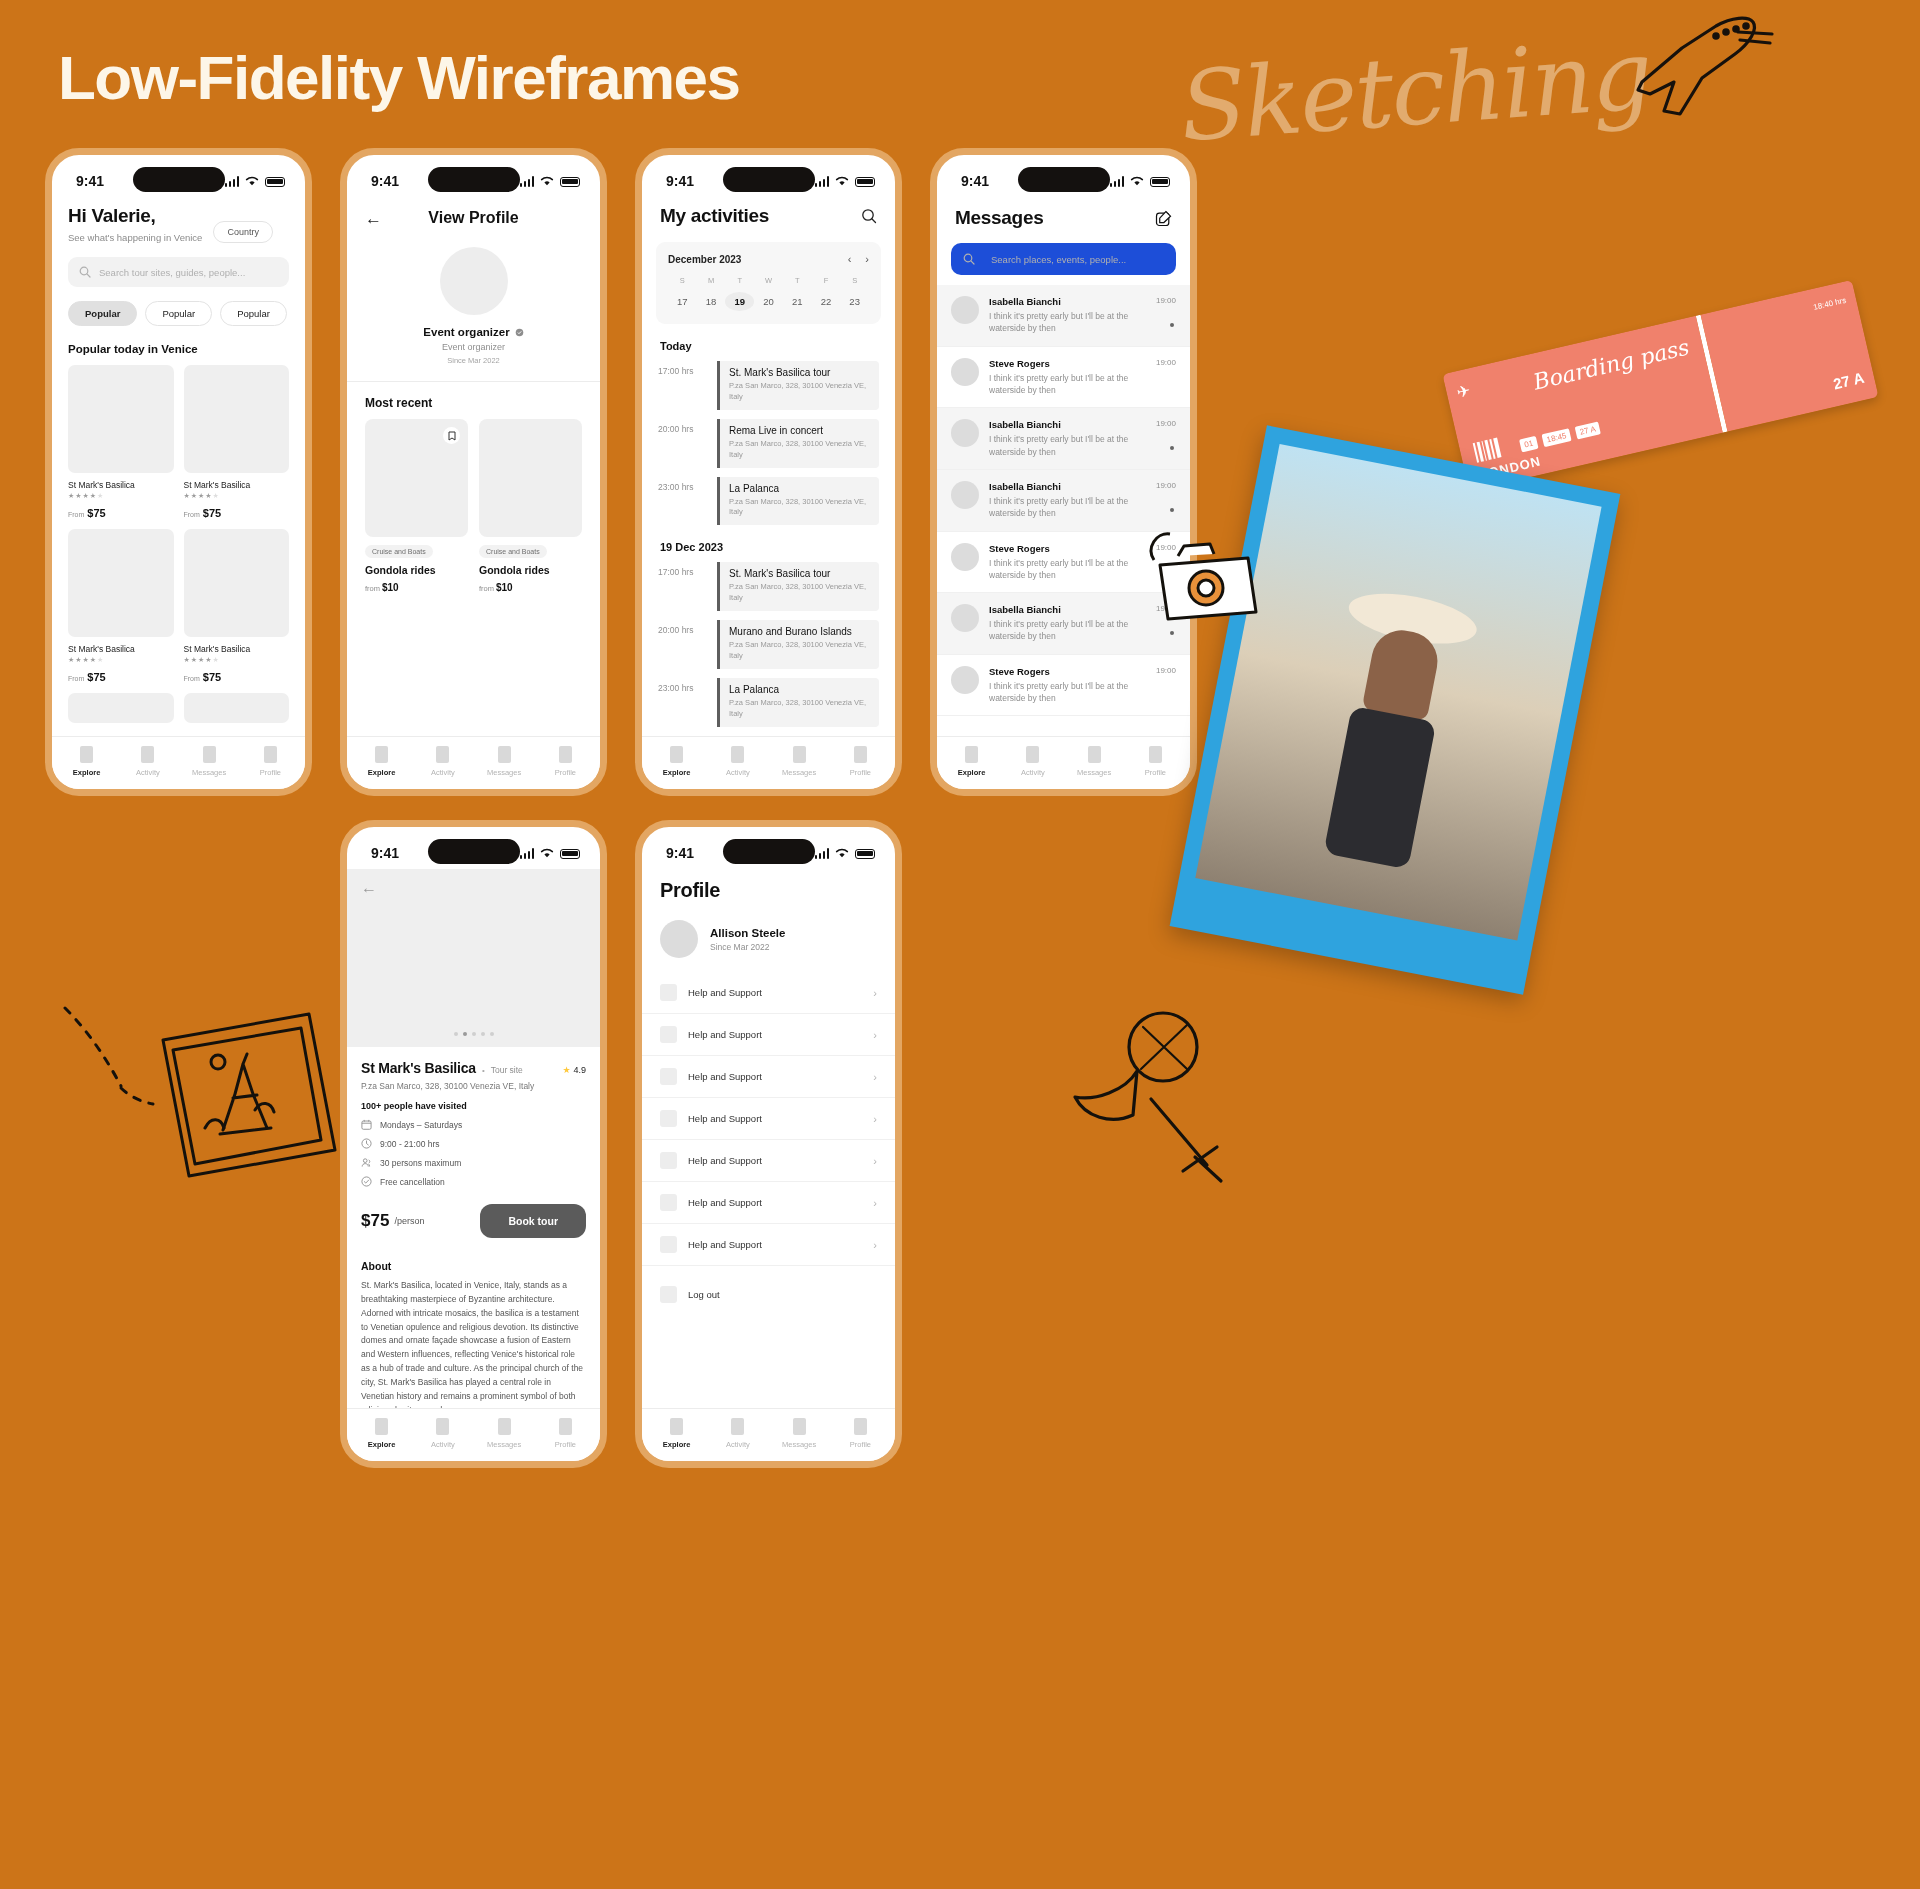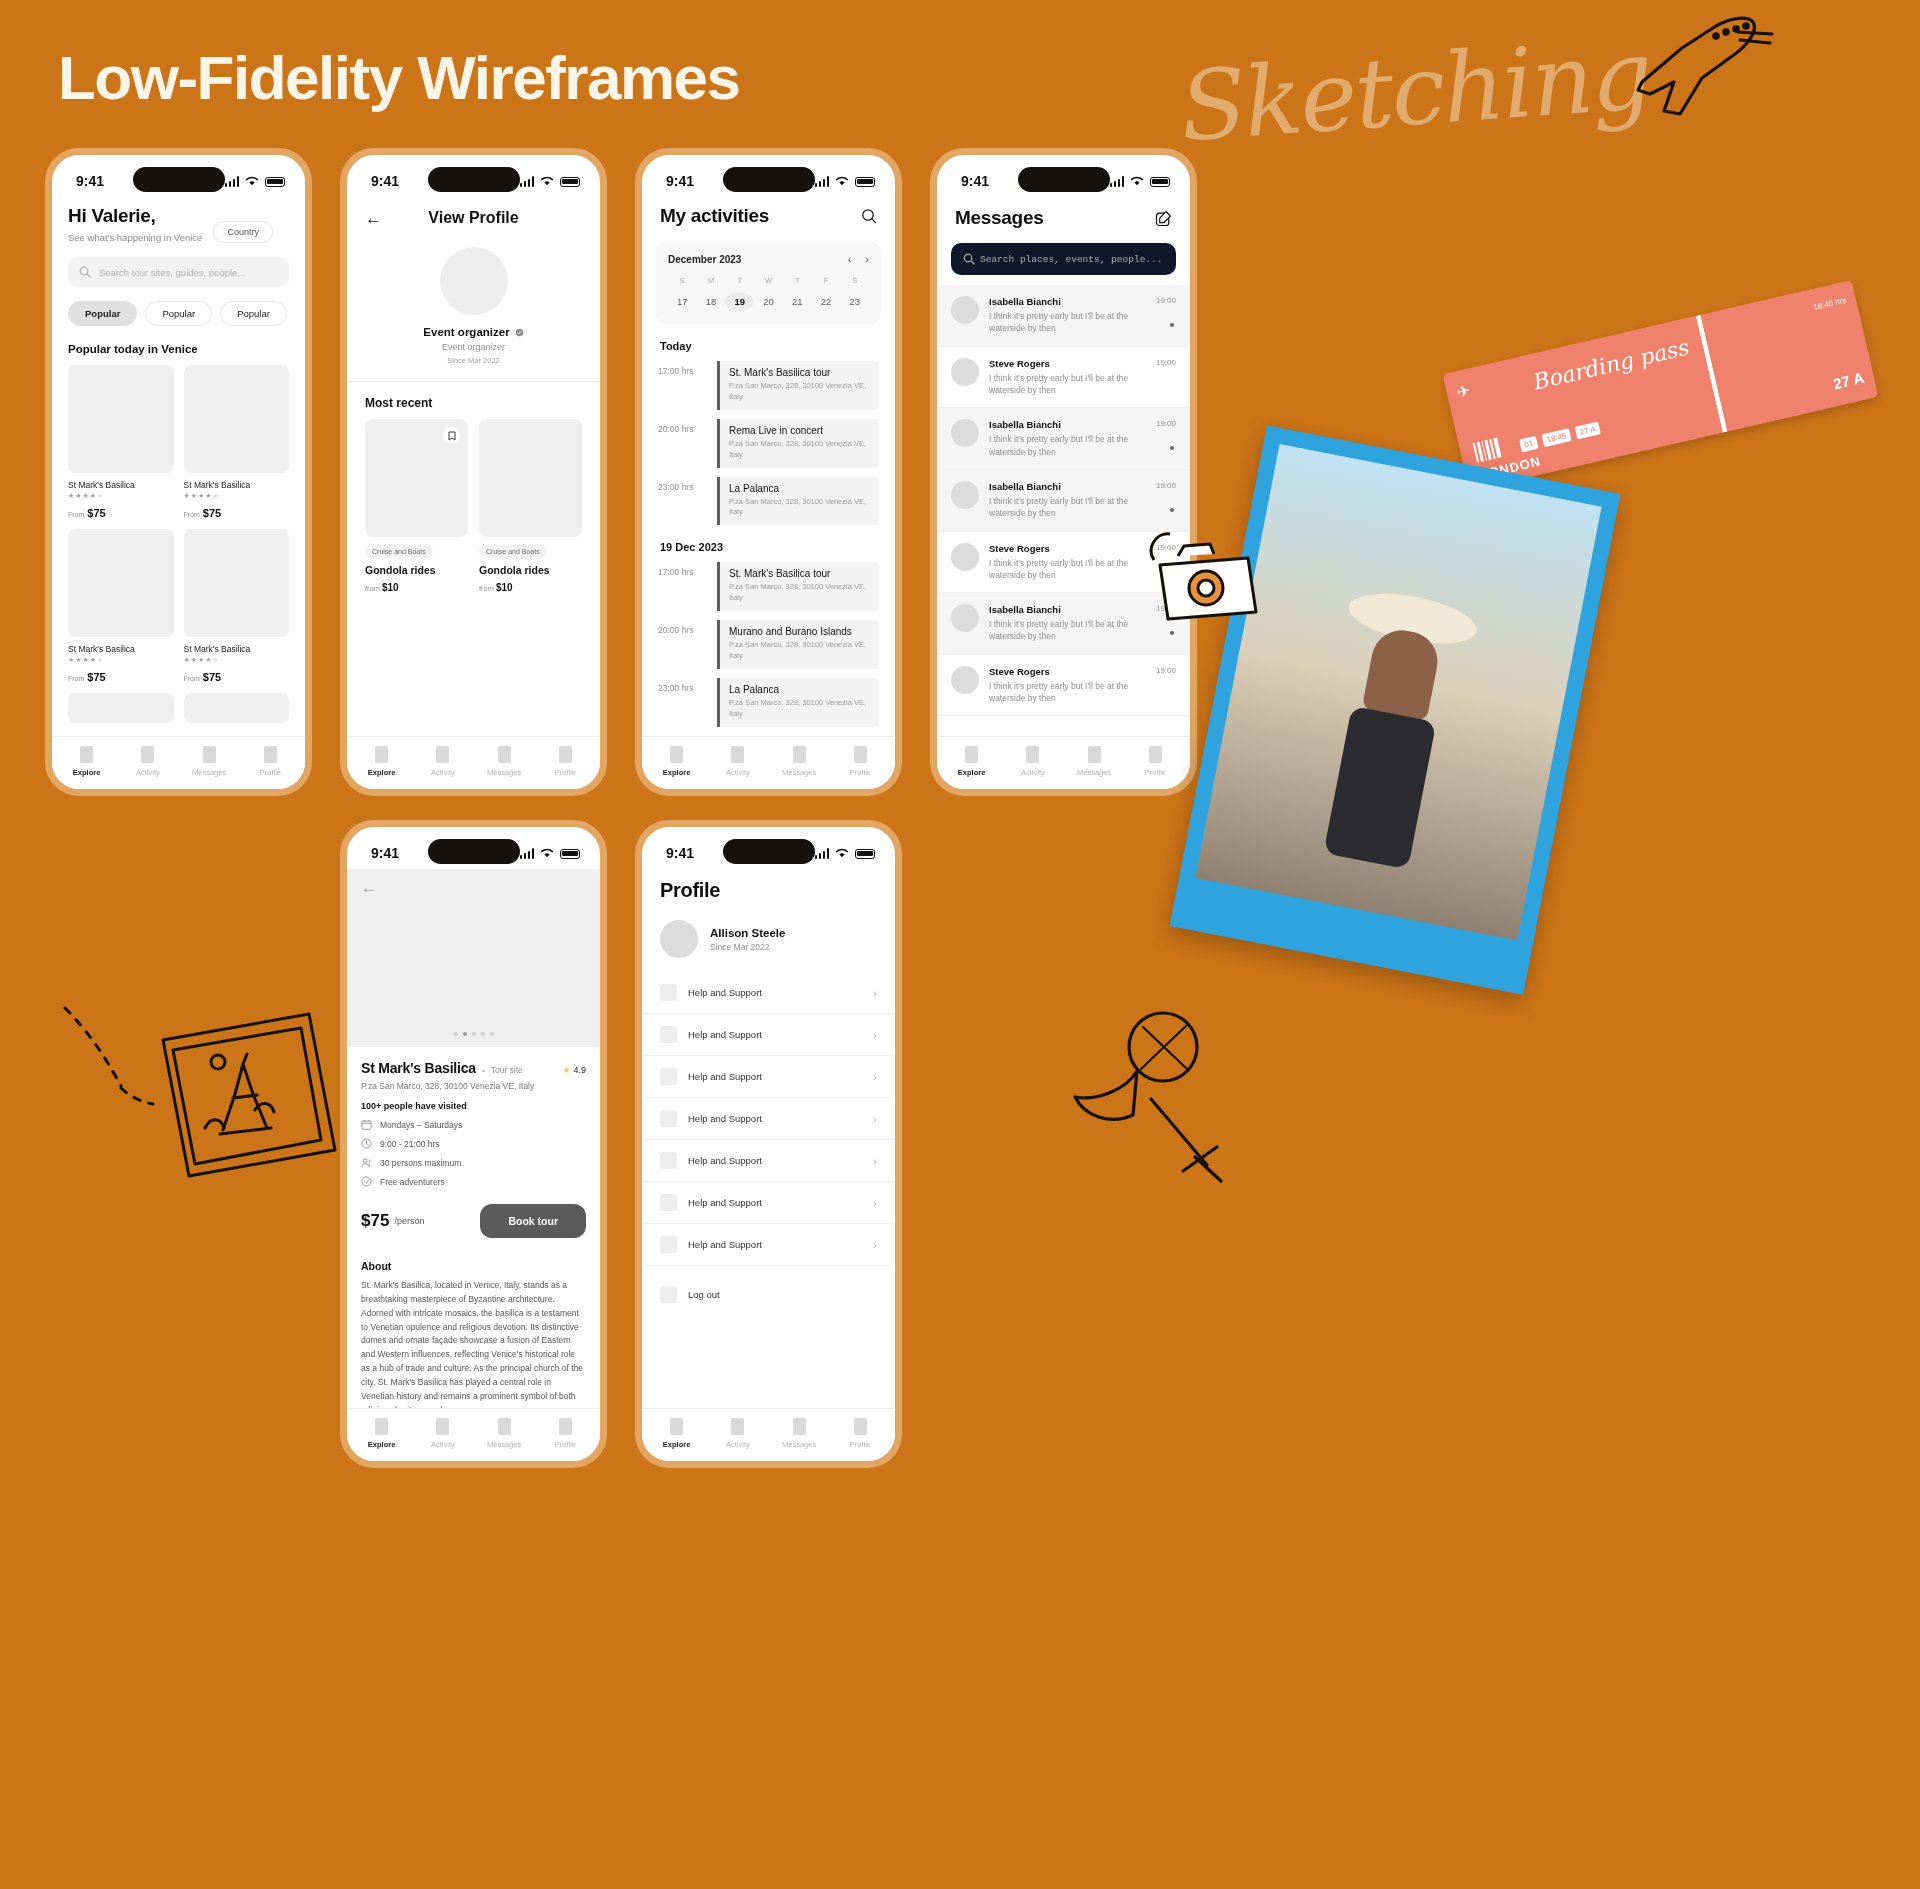--- a/index.html
+++ b/index.html
@@ -120,21 +120,21 @@
   .caldates { margin-top: 7px; }
   .caldates span { font-size: 9.5px; color: #5c5c5c; padding: 4px 0; }
   .caldates span.sel { background: #ececec; border-radius: 50%; color: #111; font-weight: 700; }
   .daylabel { font-size: 11px; font-weight: 700; color: #111; padding: 16px 18px 0; }
   .evt { display: flex; align-items: flex-start; gap: 9px; padding: 9px 16px 0; }
   .evt .t { font-size: 8.5px; color: #8f8f8f; width: 50px; flex-shrink: 0; padding-top: 5px; }
   .evt .body { flex: 1; background: #f3f3f3; border-left: 3px solid #5e5e5e; border-radius: 0 4px 4px 0; padding: 6px 9px 7px; }
   .evt .ti { font-size: 10px; color: #111; }
   .evt .ad { font-size: 7.5px; color: #9a9a9a; line-height: 1.45; margin-top: 3px; }
   
-  .msearch { display: flex; align-items: center; gap: 5px; background: #0f172a; border-radius: 10px; padding: 10px 12px; margin: 14px 14px 0; font-family: Liberation Mono, monospace; }
+  .msearch { display: flex; align-items: center; gap: 16px; background: #1d4ed8; border-radius: 10px; padding: 10px 12px; margin: 14px 14px 0; }
   .msearch .ph { font-size: 9.5px; color: #b0b0b0; }
   .mrow { display: flex; gap: 10px; padding: 11px 14px; border-bottom: 1px solid #f0f0f0; position: relative; }
   .mrow.unread { background: #f5f5f5; }
   .mav { width: 28px; height: 28px; border-radius: 50%; background: #dcdcdc; flex-shrink: 0; }
   .mbody { flex: 1; min-width: 0; }
   .mname { font-size: 9.5px; font-weight: 700; color: #111; }
   .mprev { font-size: 8.5px; color: #8f8f8f; line-height: 1.45; margin-top: 3px; }
   .mtime { font-size: 8px; color: #8f8f8f; flex-shrink: 0; }
   .mdot { position: absolute; right: 16px; top: 38px; width: 4px; height: 4px; background: #666; border-radius: 50%; }
   
@@ -659,21 +659,21 @@
           <path d="M1.3 10.4c0-2 1.5-3.2 3.3-3.2s3.3 1.2 3.3 3.2" stroke="#8f8f8f" stroke-width="1" fill="none"></path>
           <path d="M8.4 3.2a1.8 1.8 0 0 1 0 3.4M9.4 10.4c0-1.4-.5-2.3-1.2-2.8" stroke="#8f8f8f" stroke-width="1" fill="none"></path>
         </svg>
       <span>30 persons maximum</span>
     </div>
     <div class="dfeat">
       <svg width="11" height="11" viewBox="0 0 12 12">
           <circle cx="6" cy="6" r="5" stroke="#8f8f8f" stroke-width="1" fill="none"></circle>
           <path d="M3.6 6.1 L5.2 7.7 L8.5 4.3" stroke="#8f8f8f" stroke-width="1" fill="none" stroke-linecap="round"></path>
         </svg>
-      <span>Free adventurers</span>
+      <span>Free cancellation</span>
     </div>
     <div class="pricerow">
       <span class="bigprice">$75</span>
       <span class="perp">/person</span>
       <div class="bookbtn">Book tour</div>
     </div>
     <div class="abt">About</div>
     <div class="abtxt">St. Mark's Basilica, located in Venice, Italy, stands as a breathtaking masterpiece of Byzantine architecture. Adorned with intricate mosaics, the basilica is a testament to Venetian opulence and religious devotion. Its distinctive domes and ornate façade showcase a fusion of Eastern and Western influences, reflecting Venice's historical role as a hub of trade and culture. As the principal church of the city, St. Mark's Basilica has played a central role in Venetian history and remains a prominent symbol of both religious heritage and</div>
   </div>
   <div class="tabbar">

